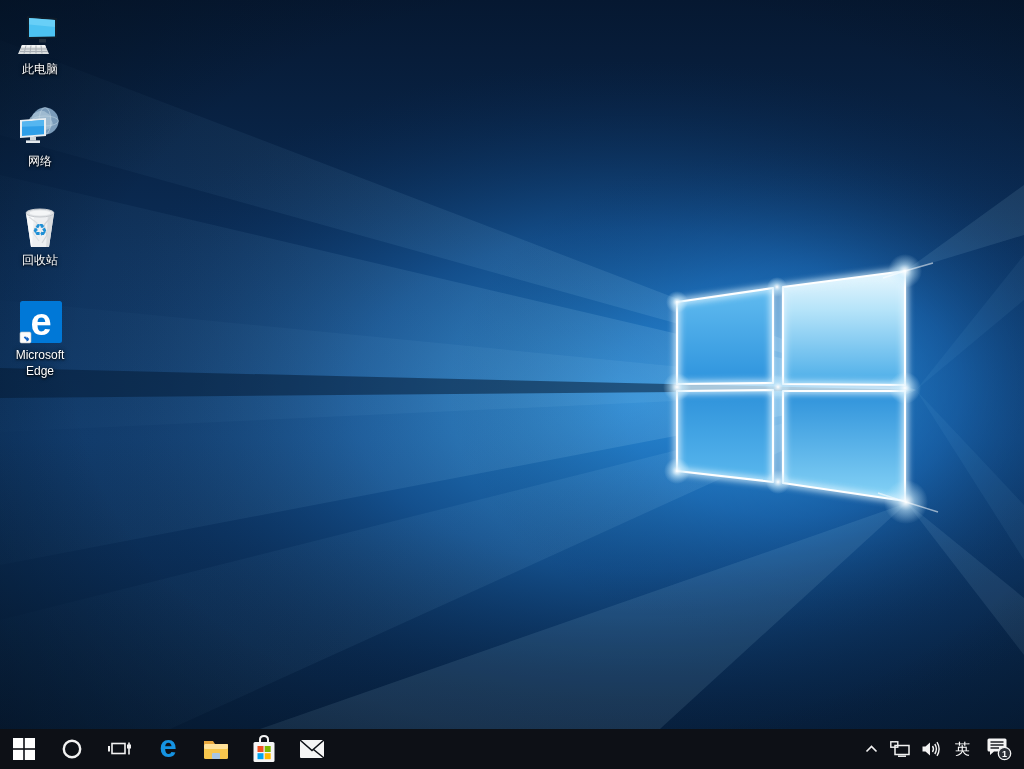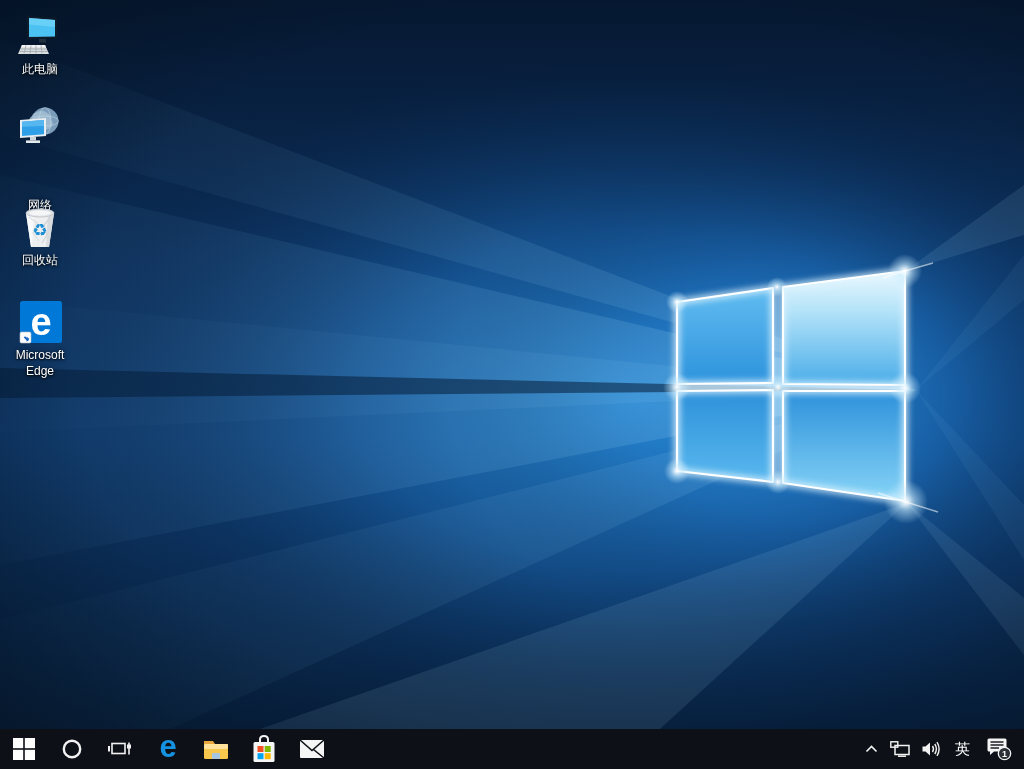--- a/index.html
+++ b/index.html
@@ -18,21 +18,21 @@
     display:flex;flex-direction:column;align-items:center;
     cursor:default;
   }
   .desktop-icon .art{width:50px;height:50px;display:block;}
   .desktop-icon .label{
     margin-top:0;color:#fff;font-size:12px;line-height:1.3;text-align:center;
     text-shadow:0 1px 2px rgba(0,0,0,.95),0 0 4px rgba(0,0,0,.7);
     max-width:72px;
   }
   #icon-this-pc{top:12px;}
-  #icon-network{top:104px;gap:44px;}
+  #icon-network{top:104px;}
   #icon-recycle-bin{top:203px;}
   #icon-edge{top:298px;}
   
   .taskbar{
     position:absolute;left:0;bottom:0;width:1024px;height:40px;
     background:#0d1016;display:flex;align-items:stretch;z-index:10;
   }
   .tb-btn{
     width:48px;height:40px;display:flex;align-items:center;justify-content:center;
     flex:0 0 auto;

